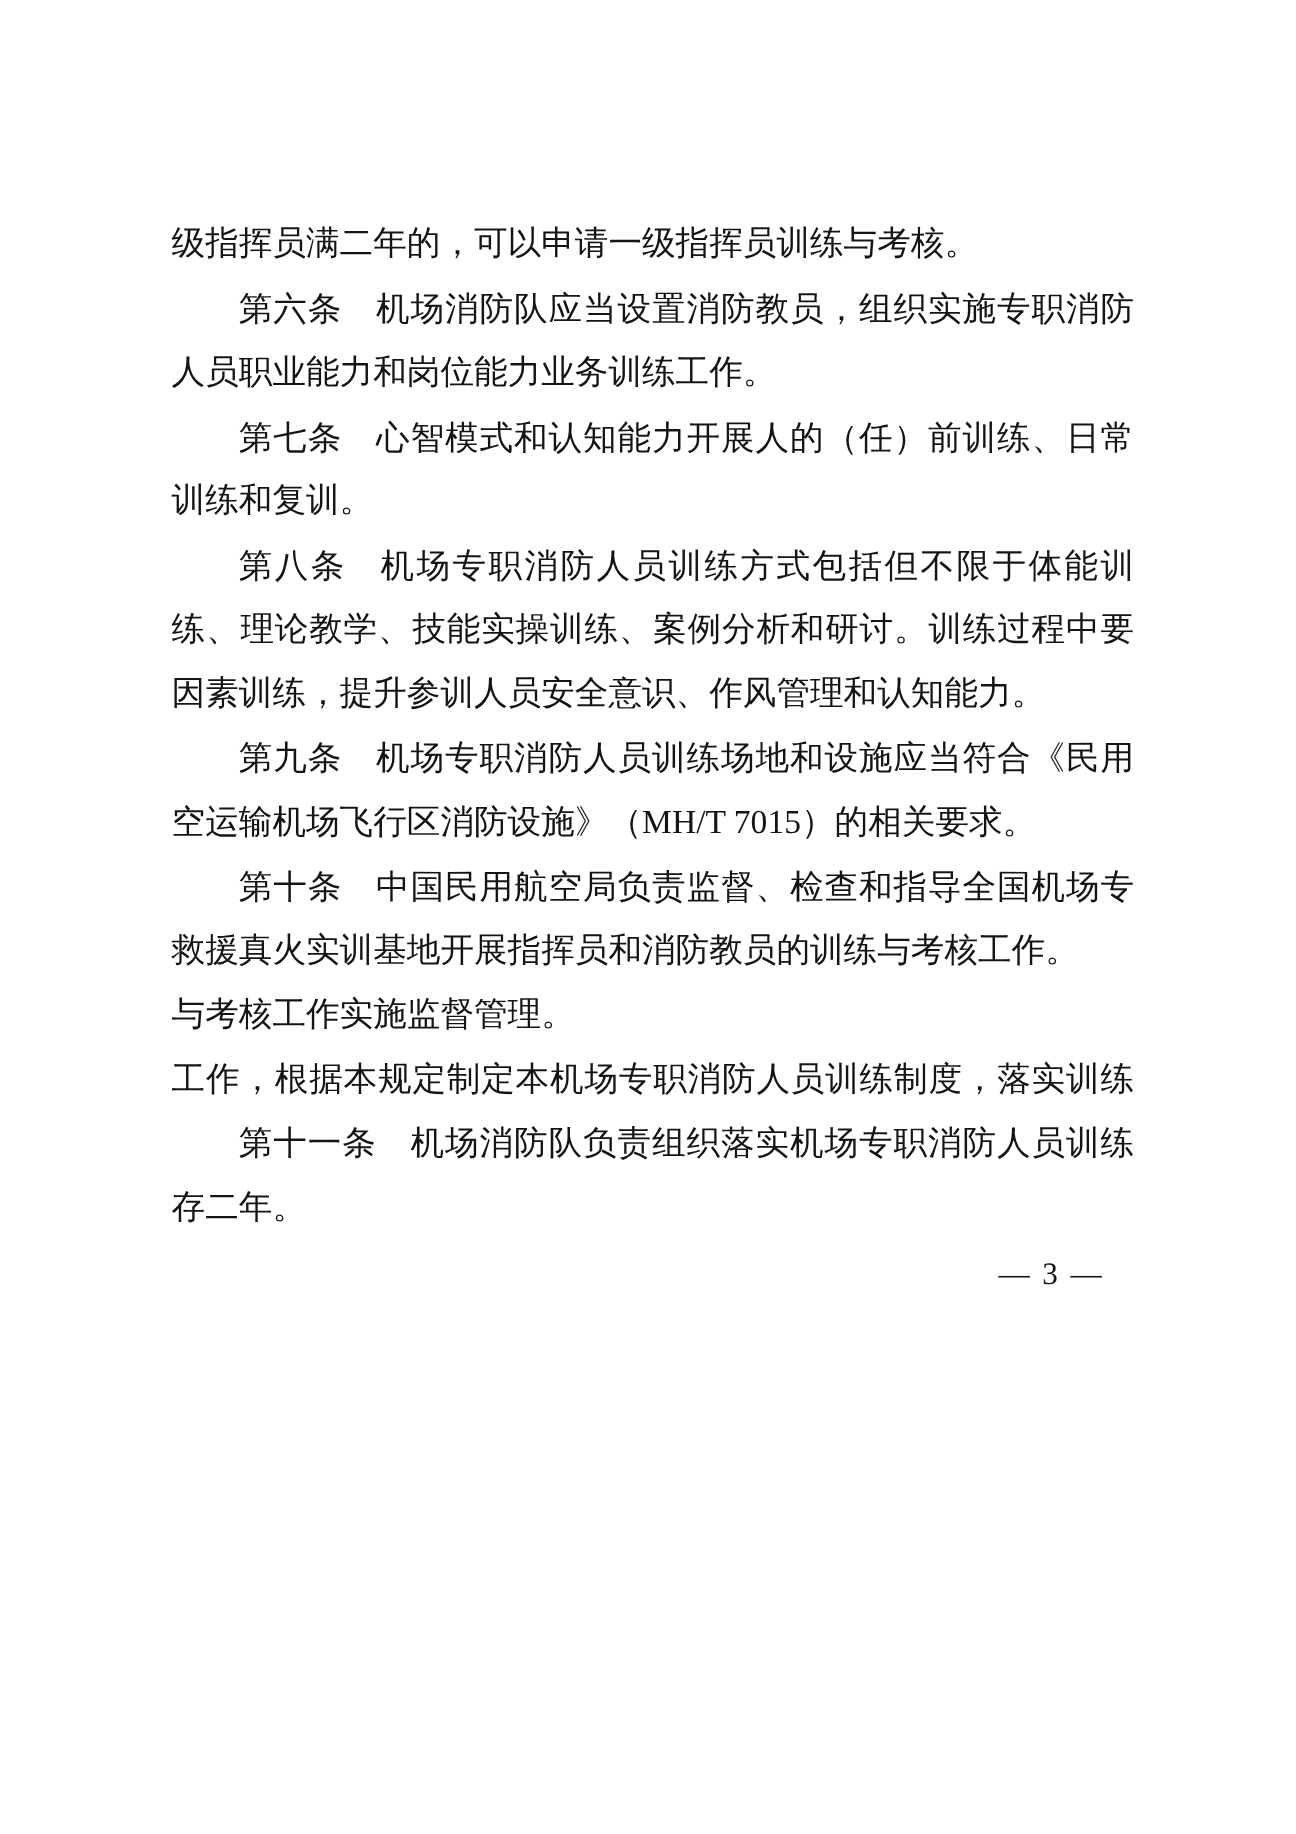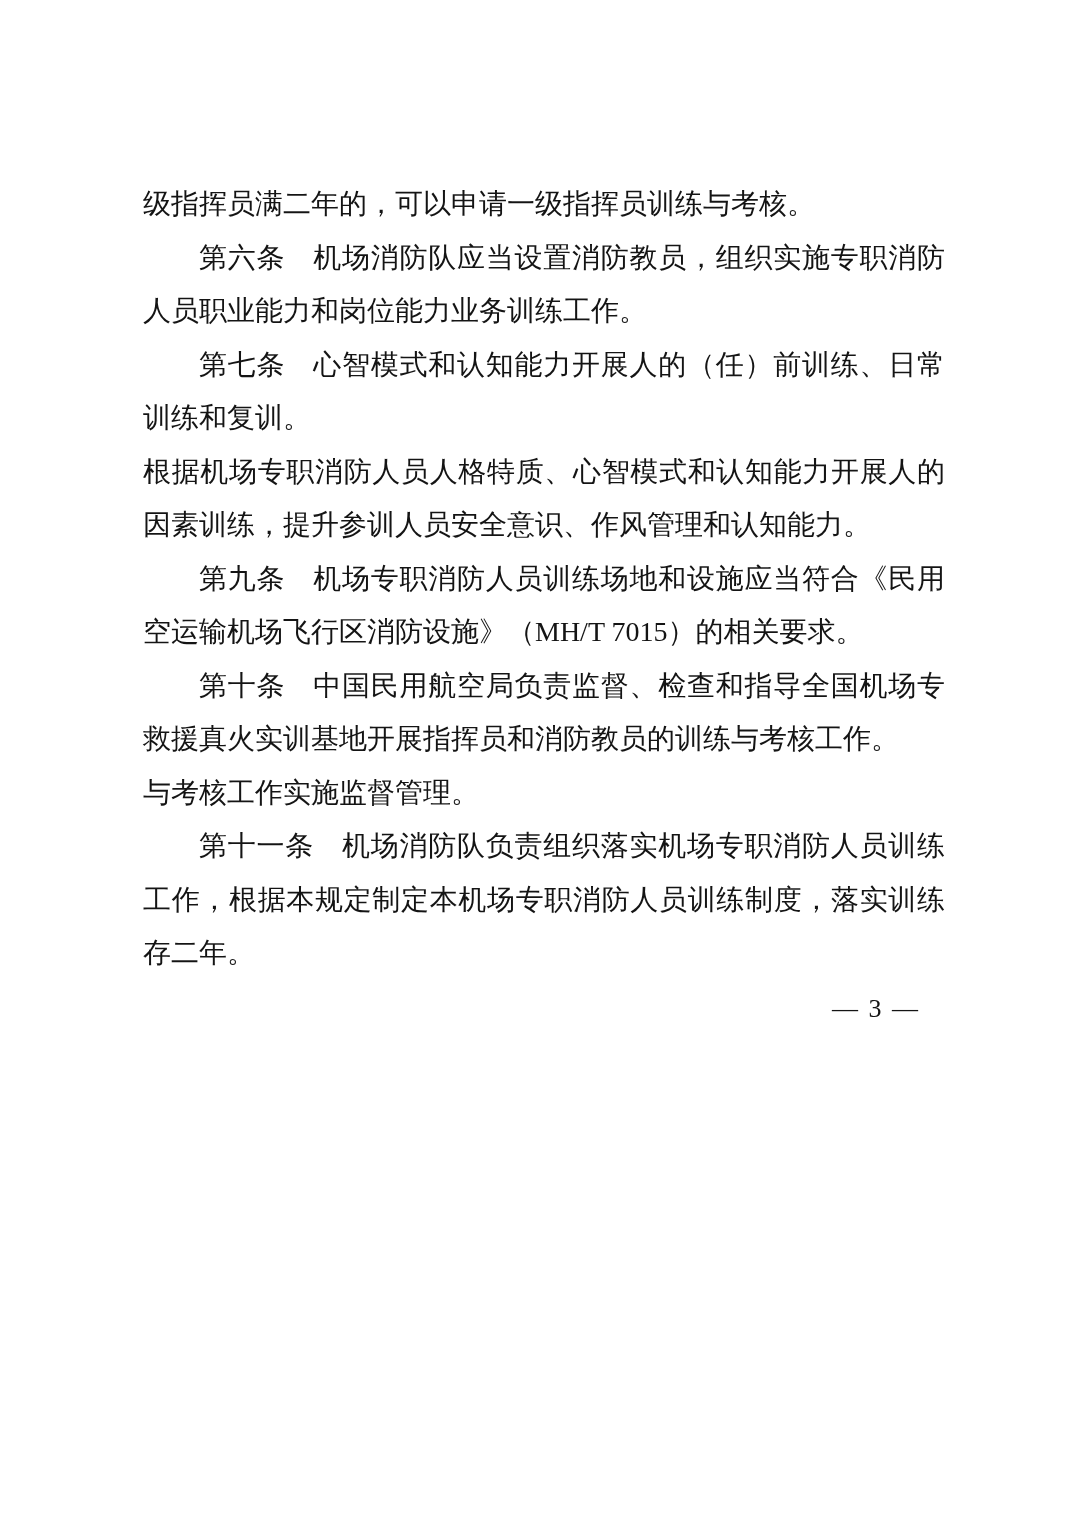--- a/index.html
+++ b/index.html
@@ -57,27 +57,28 @@
 </head>
 <body>
 
 <main class="page">
   <section class="doc-body">
       <div class="doc-line"><span>级指挥员满二年的，可以申请一级指挥员训练与考核。</span></div>
       <div class="doc-line indent justify"><span class="article-no">第六条</span><span>机场消防队应当设置消防教员，组织实施专职消防</span></div>
       <div class="doc-line"><span>人员职业能力和岗位能力业务训练工作。</span></div>
       <div class="doc-line indent justify"><span class="article-no">第七条</span><span>心智模式和认知能力开展人的（任）前训练、日常</span></div>
       <div class="doc-line"><span>训练和复训。</span></div>
-      <div class="doc-line justify"><span>根据机场专职消防人员人格特质、心智模式和认知能力开展人的</span></div>
+      <div class="doc-line indent justify"><span class="article-no">第八条</span><span>机场专职消防人员训练方式包括但不限于体能训</span></div>
+      <div class="doc-line justify"><span>练、理论教学、技能实操训练、案例分析和研讨。训练过程中要</span></div>
       <div class="doc-line"><span>因素训练，提升参训人员安全意识、作风管理和认知能力。</span></div>
       <div class="doc-line indent justify"><span class="article-no">第九条</span><span>机场专职消防人员训练场地和设施应当符合《民用</span></div>
       <div class="doc-line"><span>空运输机场飞行区消防设施》（MH/T 7015）的相关要求。</span></div>
       <div class="doc-line indent justify"><span class="article-no">第十条</span><span>中国民用航空局负责监督、检查和指导全国机场专</span></div>
       <div class="doc-line"><span>救援真火实训基地开展指挥员和消防教员的训练与考核工作。</span></div>
       <div class="doc-line"><span>与考核工作实施监督管理。</span></div>
+      <div class="doc-line justify"><span>工作，根据本规定制定本机场专职消防人员训练制度，落实训练</span></div>
       <div class="doc-line indent justify"><span class="article-no">第十一条</span><span>机场消防队负责组织落实机场专职消防人员训练</span></div>
-      <div class="doc-line justify"><span>工作，根据本规定制定本机场专职消防人员训练制度，落实训练</span></div>
       <div class="doc-line"><span>存二年。</span></div>
     </section>
   <footer class="page-footer">
     <span class="page-number">— 3 —</span>
   </footer>
 </main>
 
 </body></html>

